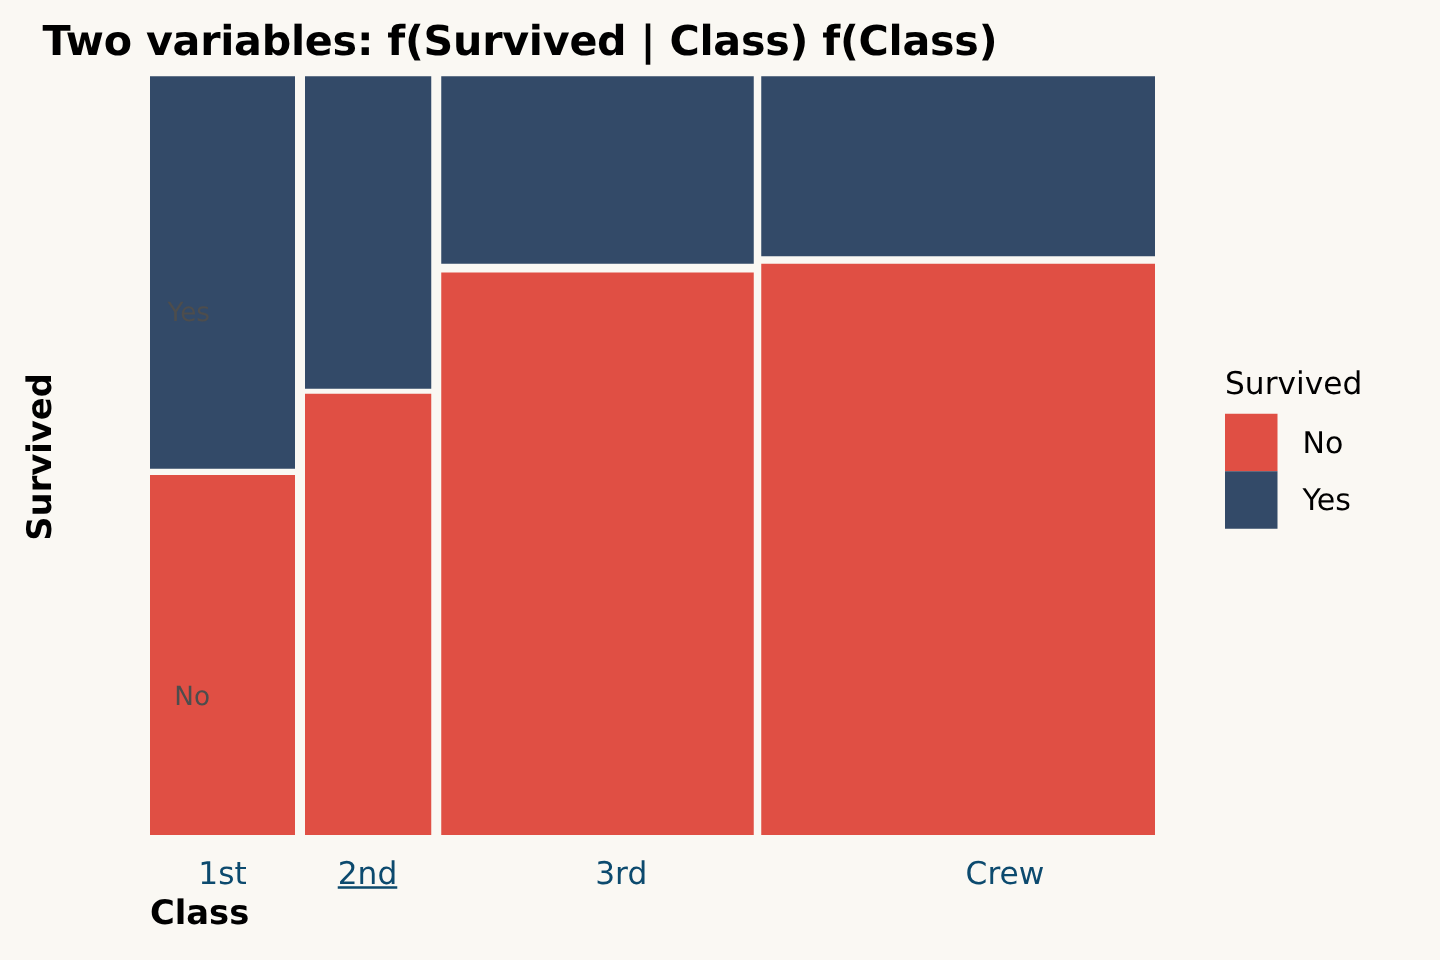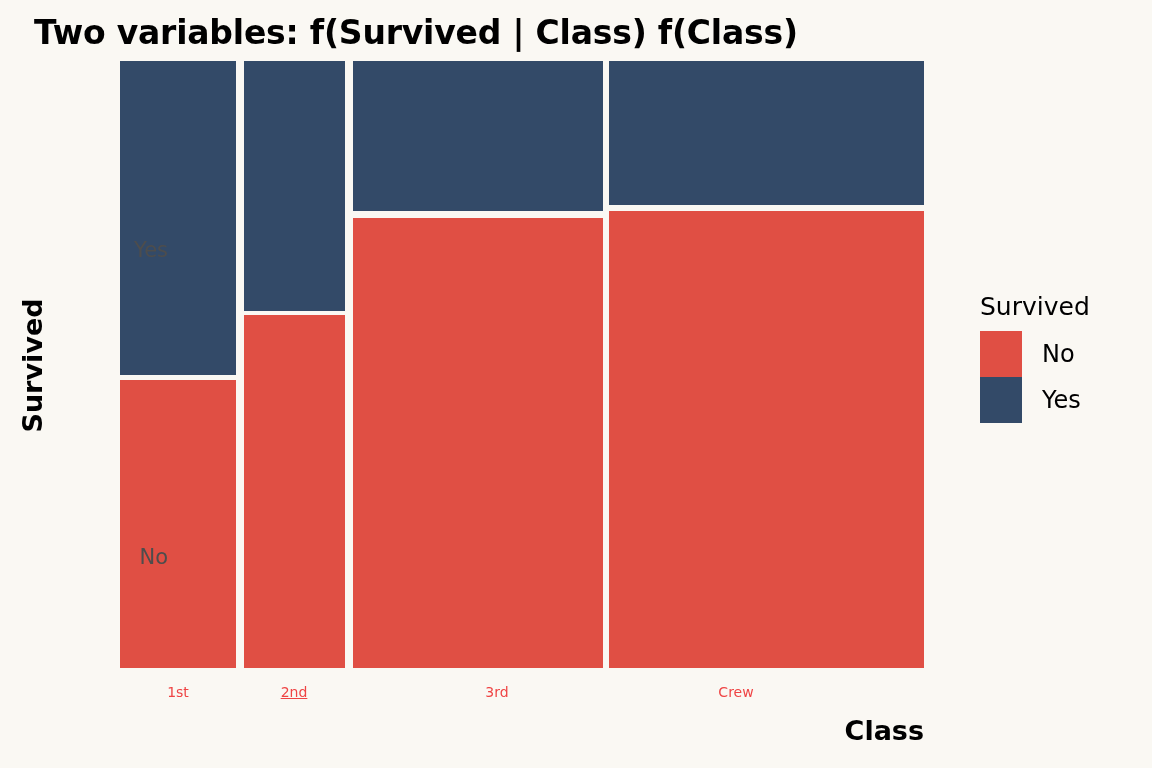--- a/index.html
+++ b/index.html
@@ -53,42 +53,42 @@
     left: 0;
     width: 100%;
   }
 
   
   #x-axis-label {
     position: absolute;
     left: 120px;
     top: 715px;
     width: 804px;
-    text-align: right;
+    text-align: left;
     font-size: 27px;
     font-weight: bold;
     color: #000000;
   }
   #y-axis-label {
     position: absolute;
     left: -68px;
     top: 350px;
     width: 200px;
     text-align: center;
     transform: rotate(-90deg);
     transform-origin: center center;
     font-size: 27px;
     font-weight: bold;
     color: #000000;
   }
   .x-tick-label {
     position: absolute;
     top: 684px;
-    font-size: 14px;
-    color: #ef4444;
+    font-size: 25px;
+    color: #0c4a6e;
     text-align: center;
     transform: translateX(-50%);
     white-space: nowrap;
   }
   .y-tick-label {
     position: absolute;
     right: 1032px;
     font-size: 21px;
     color: #4d4d4d;
     text-align: right;
@@ -152,21 +152,21 @@
     <div class="mosaic-column" style="left:489px; width:315px;">
       <div class="mosaic-tile" style="top:0px; height:144px; background:#334a68;"></div>
       <div class="mosaic-tile" style="top:150px; height:457px; background:#e04f44;"></div>
     </div>
 
   </div>
 
   <div class="x-tick-label" style="left:178px;">1st</div>
   <div class="x-tick-label" style="left:294px;text-decoration:underline;">2nd</div>
   <div class="x-tick-label" style="left:497px;">3rd</div>
-  <div class="x-tick-label" style="left:736px;">Crew</div>
+  <div class="x-tick-label" style="left:804px;">Crew</div>
 
   <div class="y-tick-label" style="top:250px;">Yes</div>
   <div class="y-tick-label" style="top:557px;">No</div>
 
   <div id="x-axis-label">Class</div>
   <div id="y-axis-label">Survived</div>
 
   <div id="legend">
     <div id="legend-title">Survived</div>
     <div class="legend-entry">

